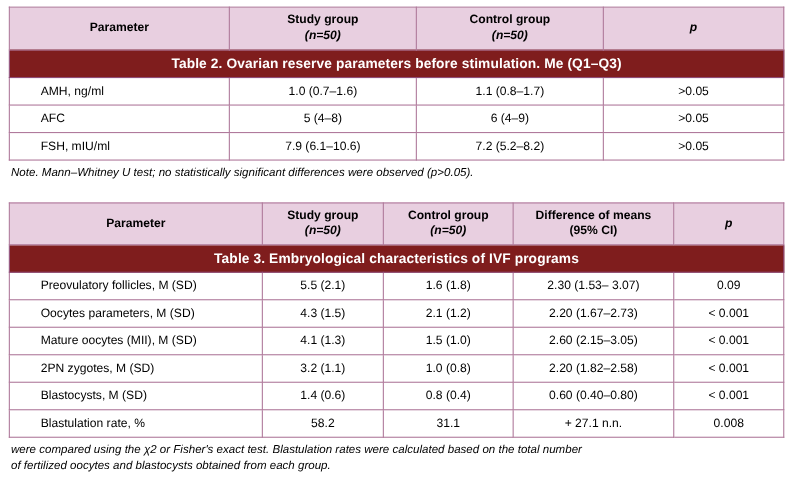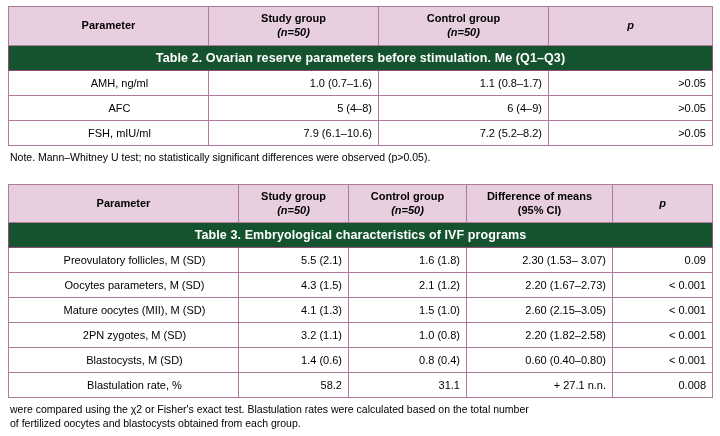--- a/index.html
+++ b/index.html
@@ -21,21 +21,21 @@
     position: relative;
     box-sizing: border-box;
     padding: 6px 8px 0 8px;
   }
   table {
     border-collapse: collapse;
     width: 704px;
     table-layout: fixed;
   }
   .tbl-title td {
-    background: #14532d;
+    background: #7f1d1d;
     color: #ffffff;
     font-weight: bold;
     text-align: center;
     font-size: 12.5px;
     padding: 5px 4px 5px 4px;
     border: 1px solid #8e4c77;
     letter-spacing: 0.1px;
   }
   thead.col-head td {
     background: #e8cfe0;
@@ -46,31 +46,32 @@
     border: 1px solid #b07a9c;
     line-height: 1.25;
   }
   tbody td {
     border: 1px solid #b07a9c;
     padding: 6px 6px;
     font-size: 11px;
     background: #ffffff;
   }
   tbody td.c {
-    text-align: right;
+    text-align: center;
   }
   tbody td.l {
-    text-align: center;
+    text-align: left;
     padding-left: 28px;
   }
   .note {
     font-size: 10.5px;
     line-height: 1.28;
     margin: 5px 0 0 2px;
     width: 700px;
+    font-style: italic;
   }
   .gap {
     height: 20px;
   }
   .italic { font-style: italic; }
 </style>
 </head>
 <body>
 
 <div class="page">

